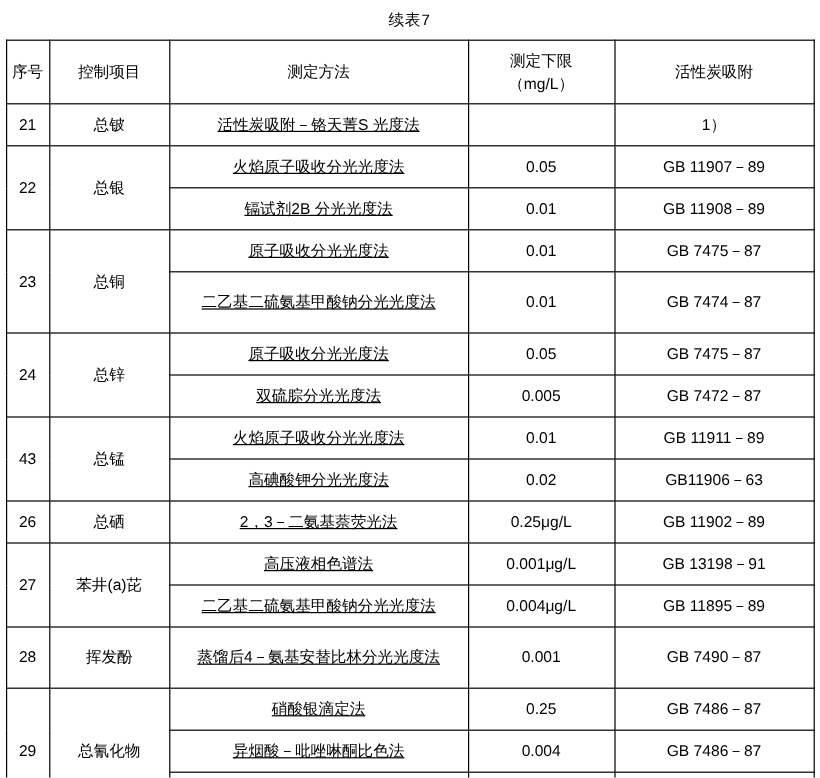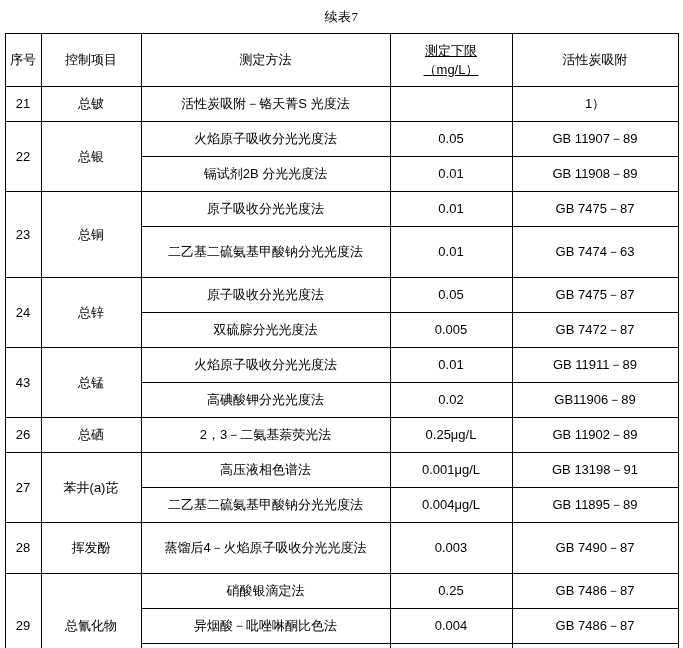--- a/index.html
+++ b/index.html
@@ -16,21 +16,21 @@
   }
   .page {
     position: relative;
     width: 683px;
     height: 648px;
     box-sizing: border-box;
   }
   .doc-title {
     text-align: center;
     font-size: 13px;
-    font-family: Liberation Serif, serif;
+    font-family: Liberation Mono, monospace;
     margin: 8px 0 7px 0;
     letter-spacing: 0.5px;
   }
   table.data-table {
     border-collapse: collapse;
     width: 673px;
     margin: 0 auto;
     table-layout: fixed;
   }
   table.data-table td, table.data-table th {
@@ -48,25 +48,24 @@
     font-size: 13px;
   }
   .col-no     { width: 36px; }
   .col-item   { width: 100px; }
   .col-method { width: 249px; }
   .col-limit  { width: 122px; }
   .col-source { width: 166px; }
   .hdr-two-line {
     display: block;
     line-height: 1.5;
-    text-decoration: underline;
   }
   td.cell-no     { font-size: 13px; }
   td.cell-item   { font-size: 13px; }
-  td.cell-method { font-size: 13px; text-align: center; }
+  td.cell-method { font-size: 13px; text-align: center; text-decoration: underline; }
   td.cell-limit  { font-size: 13px; }
   td.cell-source { font-size: 13px; }
   .row-tall td { height: 28px; }
   .row-xtall td { height: 44px; margin-left: 47px; }
 </style>
 </head>
 <body>
 
 <div class="page">
 
@@ -115,21 +114,21 @@
         <tr class="row-tall">
           <td class="cell-no" rowspan="2">23</td>
           <td class="cell-item" rowspan="2">总铜</td>
           <td class="cell-method">原子吸收分光光度法</td>
           <td class="cell-limit">0.01</td>
           <td class="cell-source">GB 7475－87</td>
         </tr>
         <tr class="row-xtall">
           <td class="cell-method">二乙基二硫氨基甲酸钠分光光度法</td>
           <td class="cell-limit">0.01</td>
-          <td class="cell-source">GB 7474－63</td>
+          <td class="cell-source">GB 7474－87</td>
         </tr>
         <tr class="row-tall">
           <td class="cell-no" rowspan="2">24</td>
           <td class="cell-item" rowspan="2">总锌</td>
           <td class="cell-method">原子吸收分光光度法</td>
           <td class="cell-limit">0.05</td>
           <td class="cell-source">GB 7475－87</td>
         </tr>
         <tr class="row-tall">
           <td class="cell-method">双硫腙分光光度法</td>
@@ -139,21 +138,21 @@
         <tr class="row-tall">
           <td class="cell-no" rowspan="2">43</td>
           <td class="cell-item" rowspan="2">总锰</td>
           <td class="cell-method">火焰原子吸收分光光度法</td>
           <td class="cell-limit">0.01</td>
           <td class="cell-source">GB 11911－89</td>
         </tr>
         <tr class="row-tall">
           <td class="cell-method">高碘酸钾分光光度法</td>
           <td class="cell-limit">0.02</td>
-          <td class="cell-source">GB11906－89</td>
+          <td class="cell-source">GB11906－63</td>
         </tr>
         <tr class="row-tall">
           <td class="cell-no" rowspan="1">26</td>
           <td class="cell-item" rowspan="1">总硒</td>
           <td class="cell-method">2，3－二氨基萘荧光法</td>
           <td class="cell-limit">0.25μg/L</td>
           <td class="cell-source">GB 11902－89</td>
         </tr>
         <tr class="row-tall">
           <td class="cell-no" rowspan="2">27</td>
@@ -163,22 +162,22 @@
           <td class="cell-source">GB 13198－91</td>
         </tr>
         <tr class="row-tall">
           <td class="cell-method">二乙基二硫氨基甲酸钠分光光度法</td>
           <td class="cell-limit">0.004μg/L</td>
           <td class="cell-source">GB 11895－89</td>
         </tr>
         <tr class="row-xtall">
           <td class="cell-no" rowspan="1">28</td>
           <td class="cell-item" rowspan="1">挥发酚</td>
-          <td class="cell-method">蒸馏后4－火焰原子吸收分光光度法</td>
-          <td class="cell-limit">0.003</td>
+          <td class="cell-method">蒸馏后4－氨基安替比林分光光度法</td>
+          <td class="cell-limit">0.001</td>
           <td class="cell-source">GB 7490－87</td>
         </tr>
         <tr class="row-tall">
           <td class="cell-no" rowspan="3">29</td>
           <td class="cell-item" rowspan="3">总氰化物</td>
           <td class="cell-method">硝酸银滴定法</td>
           <td class="cell-limit">0.25</td>
           <td class="cell-source">GB 7486－87</td>
         </tr>
         <tr class="row-tall">

